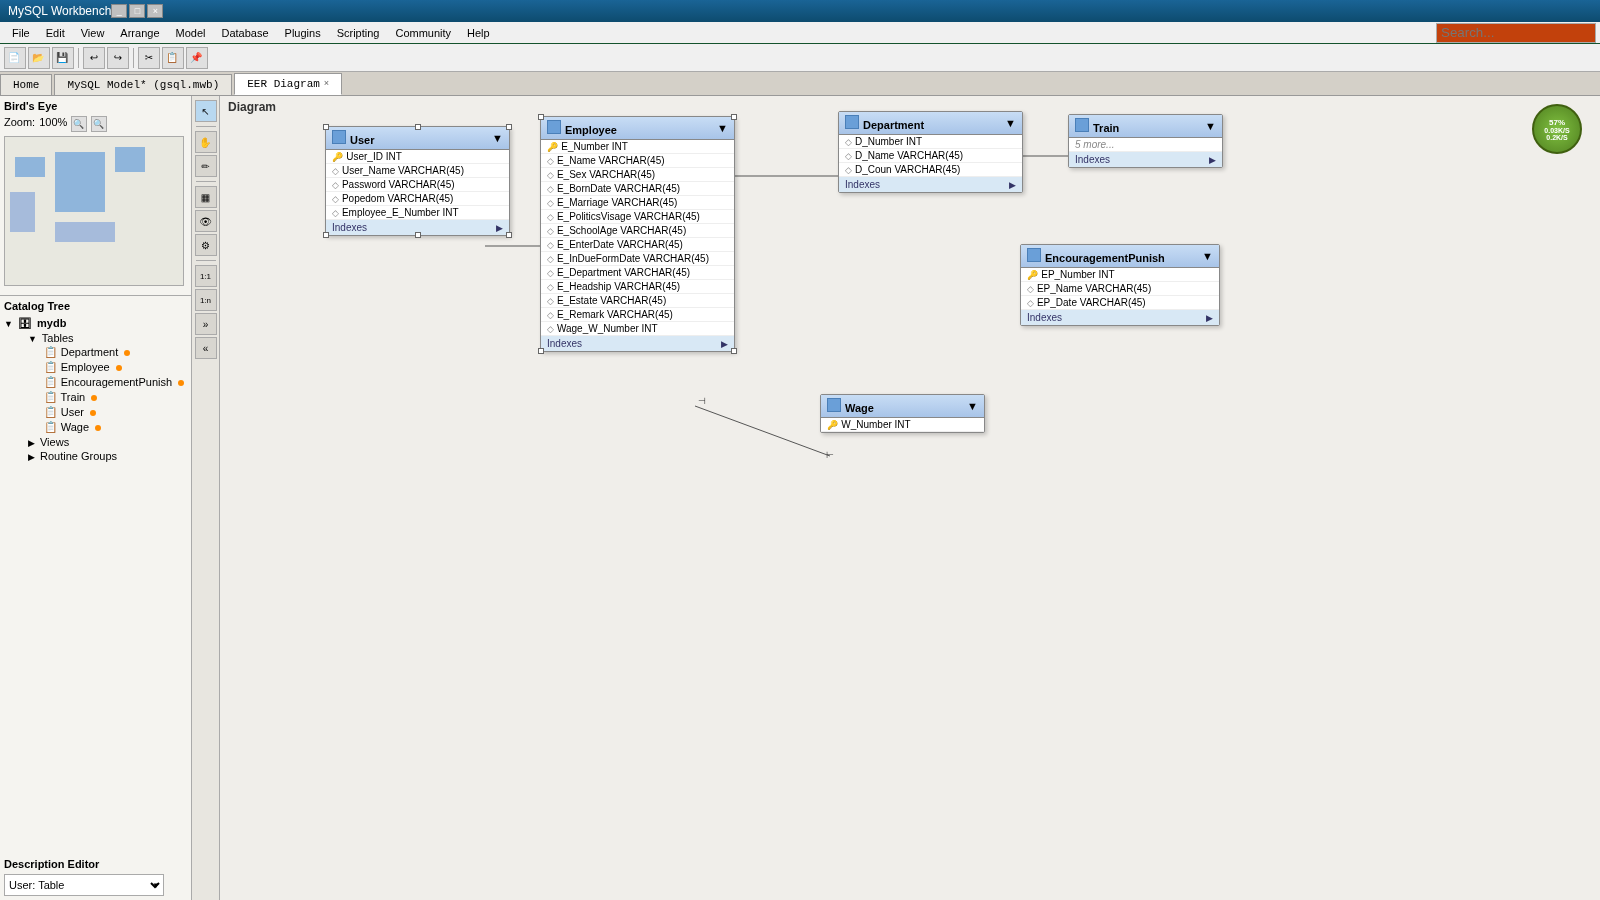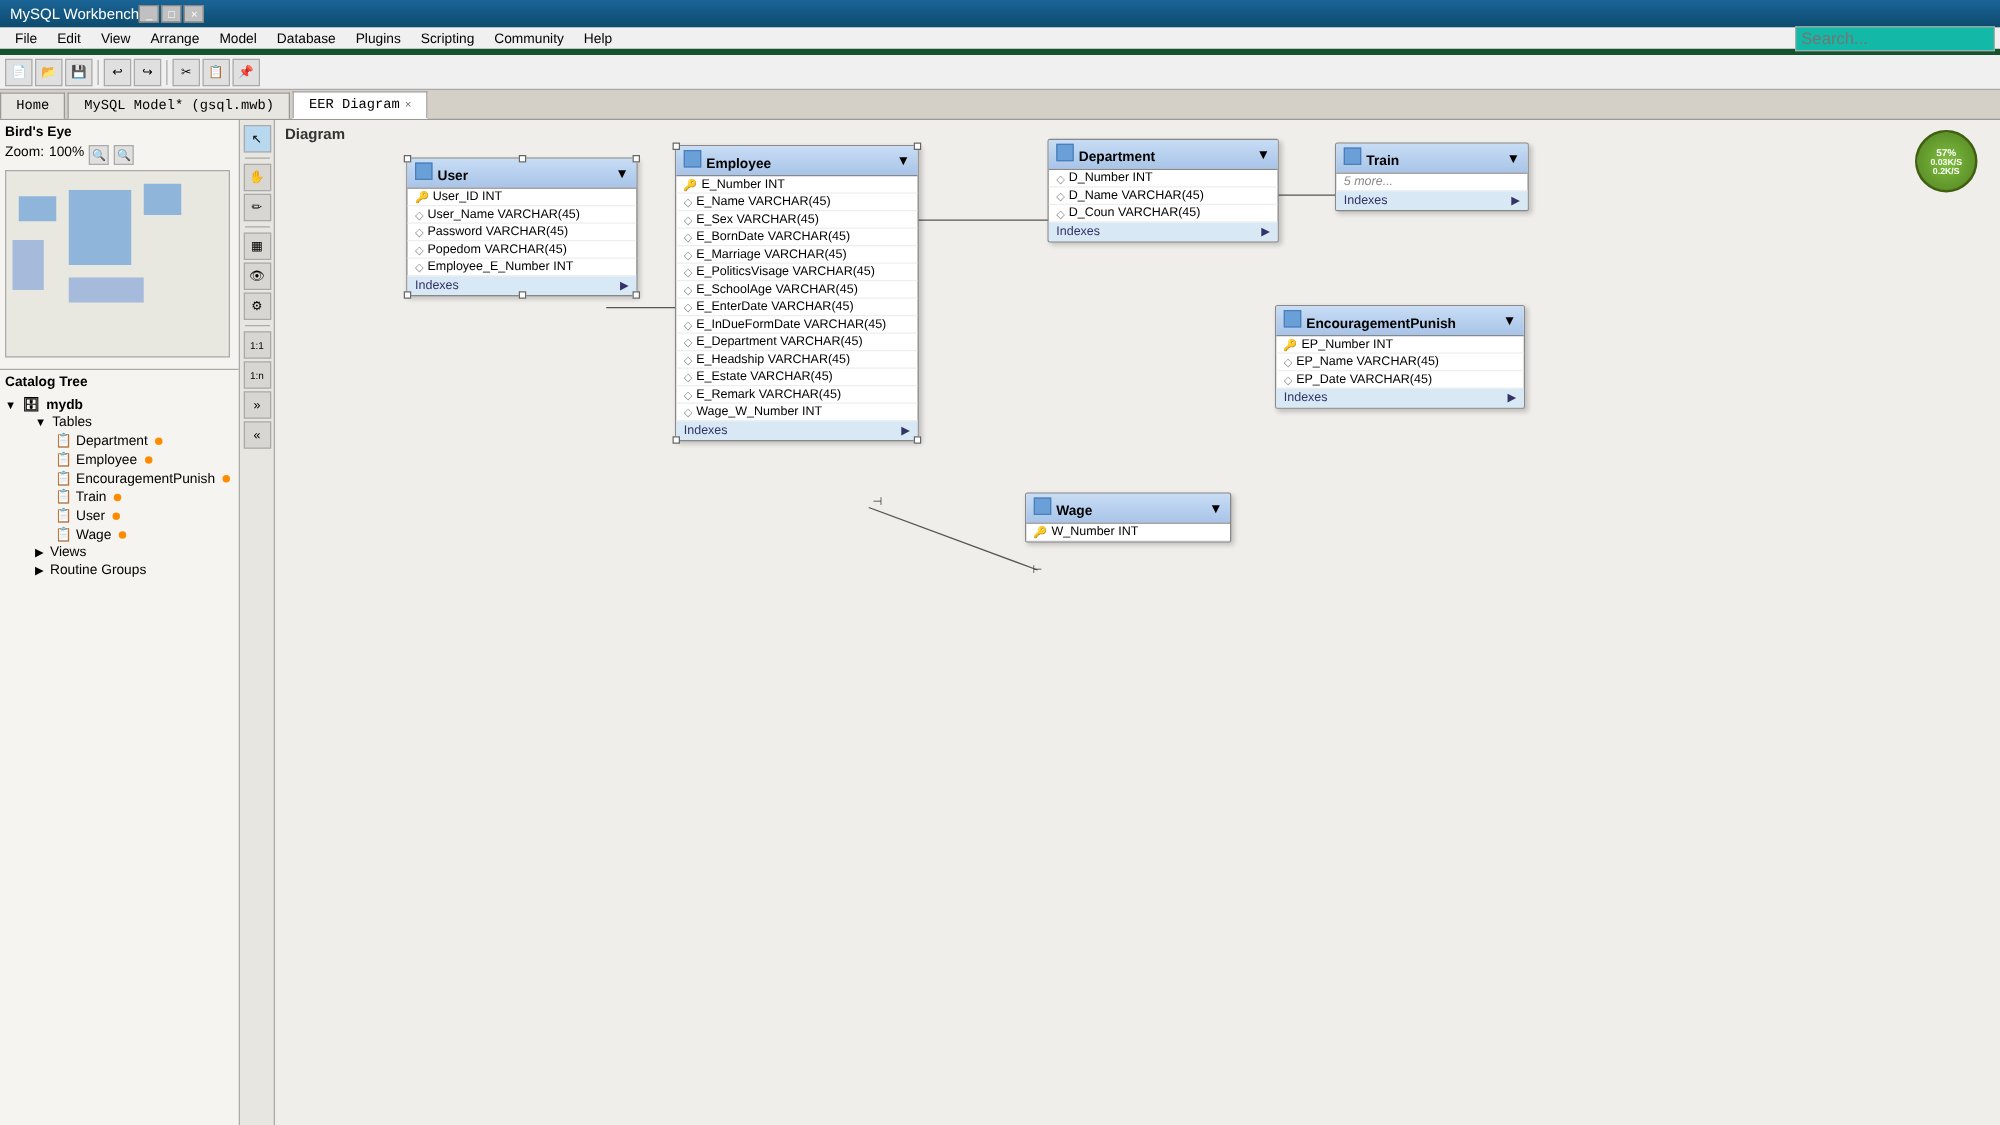--- a/index.html
+++ b/index.html
@@ -4,28 +4,28 @@
   <style>
     * { margin: 0; padding: 0; box-sizing: border-box; }
     body { font-family: 'Segoe UI', Tahoma, Geneva, Verdana, sans-serif; font-size: 11px; background: #d4d0c8; overflow: hidden; width: 1600px; height: 900px; }
 
     
     #title-bar { background: linear-gradient(to bottom, #1a6496, #0d4b6e); color: white; height: 22px; display: flex; align-items: center; padding: 0 8px; font-size: 12px; font-weight: normal; }
     #title-bar .window-controls { display: flex; gap: 2px; }
     #title-bar .win-btn { width: 16px; height: 14px; background: #c0c0c0; border: 1px solid #888; font-size: 9px; display: flex; align-items: center; justify-content: center; cursor: pointer; }
 
     
-    #menu-bar { background: #f0f0f0; height: 22px; display: flex; align-items: center; padding: 0 4px; border-bottom: 5px solid #14532d; }
+    #menu-bar { background: #f0f0f0; height: 22px; display: flex; align-items: center; padding: 0 4px; border-bottom: 1px solid #14532d; }
     .menu-item { padding: 2px 8px; cursor: pointer; font-size: 11px; }
 
     
     #toolbar { background: #f0f0f0; height: 28px; display: flex; align-items: center; padding: 0 4px; border-bottom: 1px solid #aaa; gap: 2px; }
     .toolbar-btn { width: 22px; height: 22px; background: #e0e0e0; border: 1px solid #aaa; display: flex; align-items: center; justify-content: center; cursor: pointer; font-size: 10px; }
     .toolbar-sep { width: 1px; height: 20px; background: #aaa; margin: 0 2px; }
-    #search-box { margin-left: auto; width: 160px; height: 20px; border: 1px solid #aaa; padding: 0 4px; background: #14b8a6; }
+    #search-box { margin-left: auto; width: 160px; height: 20px; border: 1px solid #aaa; padding: 0 4px; background: #c2410c; }
 
     
     #tab-bar { background: #d4d0c8; height: 24px; display: flex; align-items: flex-end; padding-left: 0; border-bottom: 1px solid #999; font-family: Liberation Mono, monospace; }
     .tab { padding: 4px 12px; background: #e8e6e0; border: 1px solid #999; border-bottom: none; cursor: pointer; font-size: 11px; margin-right: 2px; display: flex; align-items: center; gap: 4px; }
     .tab.active { background: #ffffff; border-bottom: 1px solid white; z-index: 1; }
     .tab-close { font-size: 9px; color: #666; cursor: pointer; }
 
     
     #main { display: flex; height: calc(900px - 96px); }
 
@@ -54,21 +54,21 @@
     #diagram-area { flex: 1; background: #f0eeea; position: relative; overflow: hidden; }
     #diagram-title { position: absolute; top: 4px; left: 8px; font-size: 12px; font-weight: bold; color: #333; }
 
     
     .eer-table { position: absolute; background: white; border: 1px solid #888; border-radius: 2px; box-shadow: 2px 2px 4px rgba(0,0,0,0.2); min-width: 120px; font-size: 10px; }
     .eer-header { background: linear-gradient(to bottom, #c8ddf5, #a8c4e8); padding: 3px 6px; display: flex; align-items: center; justify-content: space-between; border-bottom: 1px solid #888; font-weight: bold; font-size: 11px; cursor: pointer; }
     .eer-header-icon { width: 14px; height: 14px; background: #6a9fd8; border: 1px solid #4a7fb8; margin-right: 4px; display: inline-block; }
     .eer-row { padding: 1px 6px; display: flex; align-items: center; gap: 3px; border-bottom: 1px solid #eee; }
     .eer-key { color: #c8a000; font-size: 9px; }
     .eer-circle { color: #888; font-size: 9px; }
-    .eer-indexes { background: #d8e8f5; padding: 2px 6px; display: flex; align-items: flex-start; justify-content: space-between; font-size: 10px; color: #336; cursor: pointer; }
+    .eer-indexes { background: #d8e8f5; padding: 2px 6px; display: flex; align-items: flex-end; justify-content: space-between; font-size: 10px; color: #336; cursor: pointer; }
     .expand-arrow { font-size: 9px; }
     .eer-resize { position: absolute; width: 6px; height: 6px; background: white; border: 1px solid #666; }
     .resize-tl { top: -3px; left: -3px; cursor: nw-resize; }
     .resize-tr { top: -3px; right: -3px; cursor: ne-resize; }
     .resize-bl { bottom: -3px; left: -3px; cursor: sw-resize; }
     .resize-br { bottom: -3px; right: -3px; cursor: se-resize; }
     .resize-tm { top: -3px; left: 50%; transform: translateX(-50%); cursor: n-resize; }
     .resize-bm { bottom: -3px; left: 50%; transform: translateX(-50%); cursor: s-resize; }
 
     
@@ -197,20 +197,28 @@
       <div class="tree-item" style="padding-left:24px;">
         <span class="tree-expand">▶</span>
         <span>Views</span>
       </div>
       <div class="tree-item" style="padding-left:24px;">
         <span class="tree-expand">▶</span>
         <span>Routine Groups</span>
       </div>
     </div>
 
+    <div id="desc-editor">
+      <div id="desc-editor-title">Description Editor</div>
+      <div id="desc-select-wrap">
+        <select style="width:160px;height:22px;font-size:11px;border:1px solid #aaa;background:white;">
+          <option>User: Table</option>
+        </select>
+      </div>
+    </div>
   </div>
 
   <div id="diagram-toolbar">
     <div class="diag-btn" style="background:#b8d8f0;">↖</div>
     <div class="diag-sep"></div>
     <div class="diag-btn">✋</div>
     <div class="diag-btn">✏</div>
     <div class="diag-sep"></div>
     <div class="diag-btn">▦</div>
     <div class="diag-btn">👁</div>

